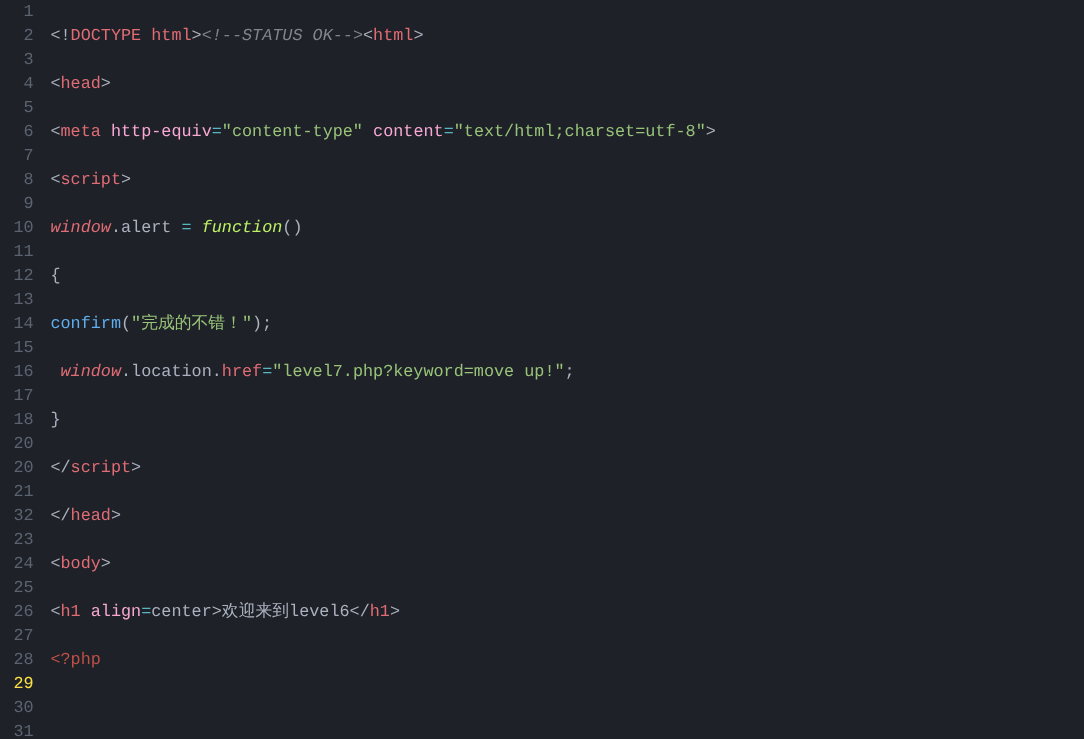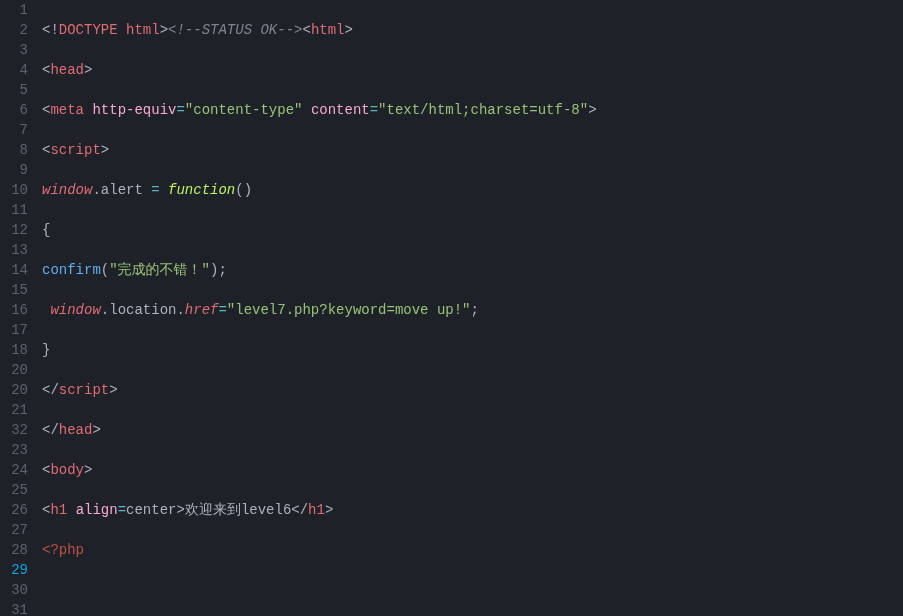--- a/index.html
+++ b/index.html
@@ -17,35 +17,35 @@
 .gutter {
   width: 38px;
   text-align: right;
   padding-right: 10px;
   color: #5c6370;
   user-select: none;
   background: #1e2127;
   flex-shrink: 0;
 }
 .gutter .ln { height: 20px; }
-.gutter .ln.active { color: #0ea5e9; font-family: Liberation Mono, monospace; }
+.gutter .ln.active { color: #fde047; font-family: Liberation Mono, monospace; }
 .code {
   flex: 1;
   padding-left: 4px;
   white-space: pre;
   overflow: hidden;
 }
 .line { height: 20px; display: block; }
 .c-doctype { color: #e06c75; font-family: Liberation Mono, monospace; }
 .c-comment { color: #7f848e; font-style: italic; }
 .c-tag { color: #e06c75; }
 .c-attr { color: #f9a8d4; }
 .c-op { color: #56b6c2; }
 .c-string { color: #98c379; }
-.c-var { color: #e06c75; font-style: italic; }
+.c-var { color: #e06c75; }
 .c-varit { color: #e06c75; font-style: italic; text-align: center; }
 .c-prop { color: #abb2bf; }
 .c-func { color: #61afef; text-align: right; }
 .c-kwit { color: #bef264; font-style: italic; }
 .c-punc { color: #abb2bf; }
 .c-phptag { color: #be5046; }
 </style>
 </head>
 <body>
 

